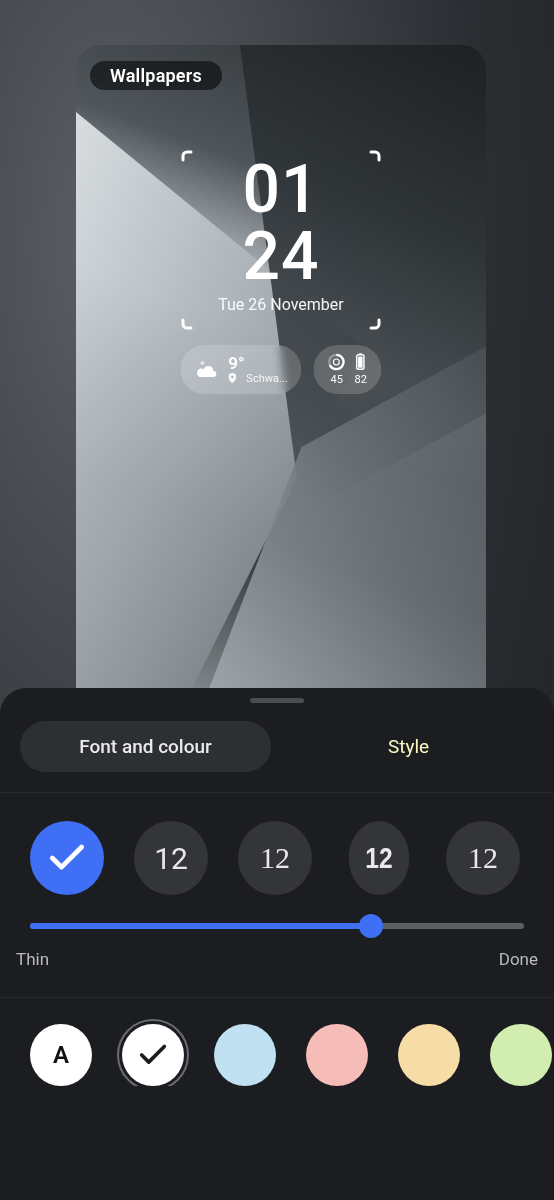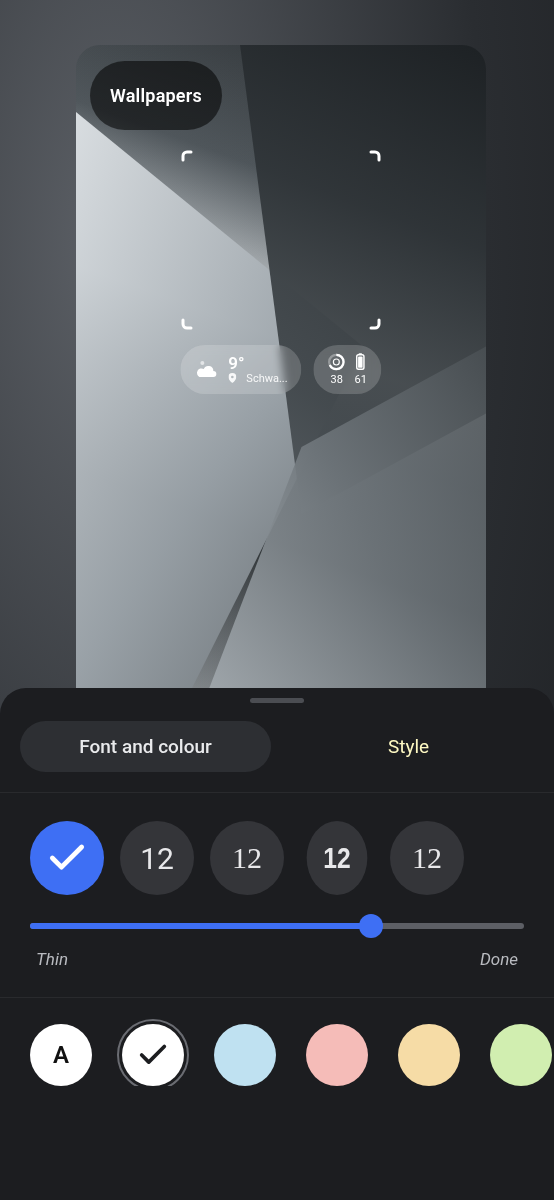--- a/index.html
+++ b/index.html
@@ -26,21 +26,21 @@
   }
   .shard1 { clip-path: polygon(0% 10%, 70% 45%, 25% 100%, 0% 100%); background: linear-gradient(125deg,#e7ebee,#9aa2a8,#4a5054); opacity: .95; }
   .shard2 { clip-path: polygon(40% 0%, 100% 0%, 100% 55%, 55% 70%); background: linear-gradient(210deg,#1c2023,#3c4246,#7c8489); opacity: .9; }
   .shard3 { clip-path: polygon(55% 60%, 100% 45%, 100% 100%, 30% 100%); background: linear-gradient(60deg,#bfc6cb,#6f767b,#2b3033); opacity: .9; }
 
   .top-buttons {
     position: absolute; left: 14px; right: 14px; top: 16px;
     display: flex; justify-content: space-between; align-items: center;
   }
   .pill {
-    padding: 24px 20px;
+    padding: 4px 20px;
     border-radius: 999px;
     background: rgba(0,0,0,0.55);
     color: #fff;
     font-size: 18px;
     font-weight: 600;
     letter-spacing: .2px;
   }
 
   .clock-frame {
     position: absolute;
@@ -106,21 +106,21 @@
     border-bottom: 1px solid rgba(255,255,255,0.06);
   }
   .tab {
     flex:1; text-align:center; font-size:19px;
     padding:14px 0; border-radius:999px;
     color:#fef9c3;
   }
   .tab.active { background:#2d2f33; color:#e9eaec; font-weight:500; }
 
   .font-row {
-    display:flex; gap:16px; align-items:center;
+    display:flex; gap:30px; align-items:center;
     padding: 28px 30px 20px;
     overflow:hidden;
   }
   .font-opt {
     width:74px; height:74px; border-radius:999px;
     background:#343539;
     display:flex; align-items:center; justify-content:center;
     flex-shrink:0;
     color:#e8e8ea; font-size:30px;
   }
@@ -139,21 +139,21 @@
     position:absolute; left:0; top:0; bottom:0;
     background:#3e6ff4; border-radius:999px;
   }
   .slider-thumb {
     position:absolute; top:50%; transform:translate(-50%,-50%);
     width:24px; height:24px; border-radius:999px;
     background:#3e6ff4;
   }
   .slider-labels {
     display:flex; justify-content:space-between;
-    padding: 14px 36px 0; font-size:17px; color:#b9bbc0;font-style:italic;
+    padding: 14px 16px 0; font-size:17px; color:#b9bbc0;
   }
 
   .divider { height:1px; background:rgba(255,255,255,0.06); margin:28px 0 0; }
 
   .color-row {
     display:flex; gap:30px; align-items:center;
     padding: 26px 30px 0;
     overflow:hidden;
   }
   .swatch {
@@ -196,20 +196,25 @@
         <svg viewBox="0 0 24 24">
           <path d="M2 10 V6 a4 4 0 0 1 4-4 H10" fill="none" stroke="#fff" stroke-width="3" stroke-linecap="round"></path>
         </svg>
       </span>
     <span class="corner c-br">
         <svg viewBox="0 0 24 24">
           <path d="M2 10 V6 a4 4 0 0 1 4-4 H10" fill="none" stroke="#fff" stroke-width="3" stroke-linecap="round"></path>
         </svg>
       </span>
 
+    <div class="clock">
+      <div class="clock-h">01</div>
+      <div class="clock-m">24</div>
+      <div class="clock-date">Tue 26 November</div>
+    </div>
   </div>
 
   <div class="chips">
     <div class="chip">
       <span>
         <svg width="26" height="20" viewBox="0 0 26 20">
             <path fill="#fff" d="M19 13a5 5 0 0 0-9.6-2A4 4 0 0 0 5 19h14a3 3 0 0 0 0-6z"></path>
             <circle cx="8" cy="5" r="2" fill="#fff" opacity=".6"></circle>
           </svg>
       </span>
@@ -224,29 +229,29 @@
       </div>
     </div>
 
     <div class="chip">
       <div class="batt-item">
         <svg class="ring" viewBox="0 0 20 20">
           <circle cx="10" cy="10" r="8" fill="none" stroke="#ffffff55" stroke-width="2.5"></circle>
           <circle cx="10" cy="10" r="8" fill="none" stroke="#fff" stroke-width="2.5" stroke-dasharray="50" stroke-dashoffset="16" transform="rotate(-90 10 10)"></circle>
           <circle cx="10" cy="10" r="3.3" fill="none" stroke="#fff" stroke-width="1.3"></circle>
         </svg>
-        <span>38</span>
+        <span>45</span>
       </div>
       <div class="batt-item">
         <svg class="batt-icon" viewBox="0 0 14 20">
           <rect x="3" y="2" width="8" height="16" rx="2" fill="none" stroke="#fff" stroke-width="1.6"></rect>
           <rect x="5" y="0.3" width="4" height="2" rx="1" fill="#fff"></rect>
           <rect x="4.5" y="4" width="5" height="12.5" rx="1" fill="#fff"></rect>
         </svg>
-        <span>61</span>
+        <span>82</span>
       </div>
     </div>
   </div>
 </div>
 
 <div class="sheet">
   <div class="drag-handle"></div>
 
   <div class="tabs">
     <div class="tab active">Font and colour</div>

